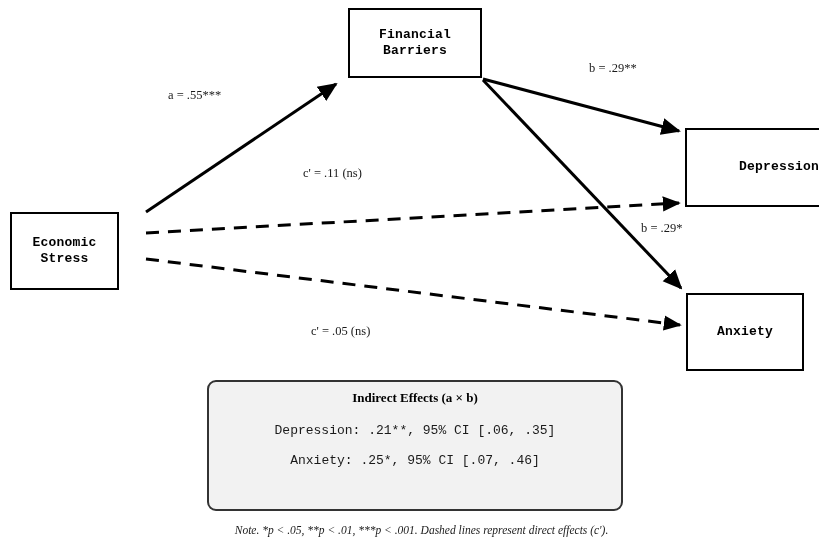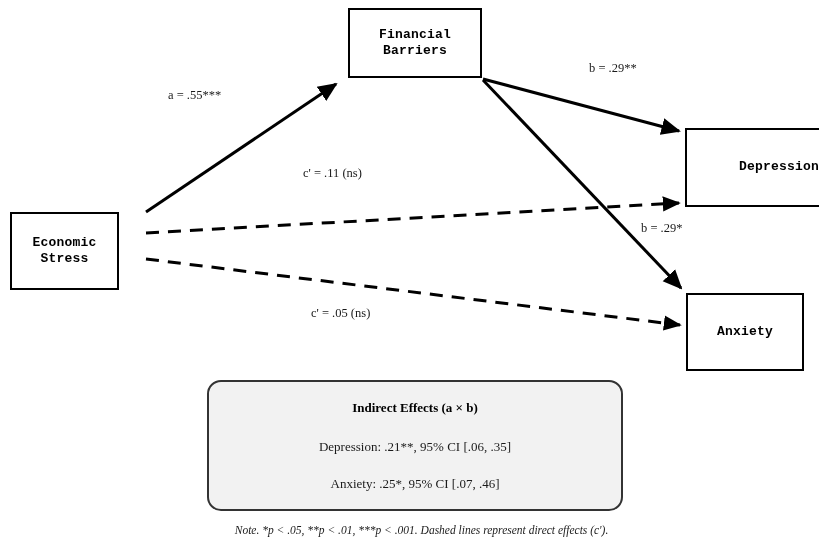--- a/index.html
+++ b/index.html
@@ -52,41 +52,40 @@
     position: absolute;
     font-family: "Liberation Serif", "DejaVu Serif", serif;
     font-size: 12.5px;
     color: #1a1a1a;
     white-space: nowrap;
   }
   .summary-box {
     position: absolute;
     box-sizing: border-box;
     border: 2px solid #333333;
-    border-radius: 14px;
+    border-radius: 9px;
     background: #f2f2f2;
     display: flex;
     flex-direction: column;
     align-items: center;
     justify-content: flex-start;
-    padding-top: 18px;
+    padding-top: 8px;
   }
   .summary-title {
     font-family: "Liberation Serif", "DejaVu Serif", serif;
     font-weight: bold;
     font-size: 13px;
     color: #000000;
     margin-bottom: 17px;
   }
   .summary-line {
-    font-family: Liberation Serif, serif;
+    font-family: Liberation Mono, monospace;
     font-size: 13px;
     color: #1a1a1a;
     margin-bottom: 15px;
-    margin-top: 6px;
   }
   .figure-note {
     position: absolute;
     width: 100%;
     text-align: center;
     font-family: "Liberation Serif", "DejaVu Serif", serif;
     font-style: italic;
     font-size: 11.5px;
     color: #1a1a1a;
     white-space: nowrap;
@@ -138,21 +137,21 @@
   </div>
 
   <div class="path-label" id="label-a-path" style="left: 168px; top: 88px;">a = .55***</div>
 
   <div class="path-label" id="label-b-depression" style="left: 589px; top: 61px;">b = .29**</div>
 
   <div class="path-label" id="label-b-anxiety" style="left: 641px; top: 221px;">b = .29*</div>
 
   <div class="path-label" id="label-c-prime-depression" style="left: 303px; top: 166px;">c' = .11 (ns)</div>
 
-  <div class="path-label" id="label-c-prime-anxiety" style="left: 311px; top: 306px;">c' = .05 (ns)</div>
+  <div class="path-label" id="label-c-prime-anxiety" style="left: 311px; top: 324px;">c' = .05 (ns)</div>
 
   <div class="summary-box" id="summary-box" style="left: 207px; top: 380px; width: 416px; height: 131px;">
     <div class="summary-title">Indirect Effects (a × b)</div>
     <div class="summary-line">Depression: .21**, 95% CI [.06, .35]</div>
     <div class="summary-line">Anxiety: .25*, 95% CI [.07, .46]</div>
   </div>
 
   <div class="figure-note" id="figure-note" style="top: 524px;">Note. *p &lt; .05, **p &lt; .01, ***p &lt; .001. Dashed lines represent direct effects (c').</div>
 
 </div>

